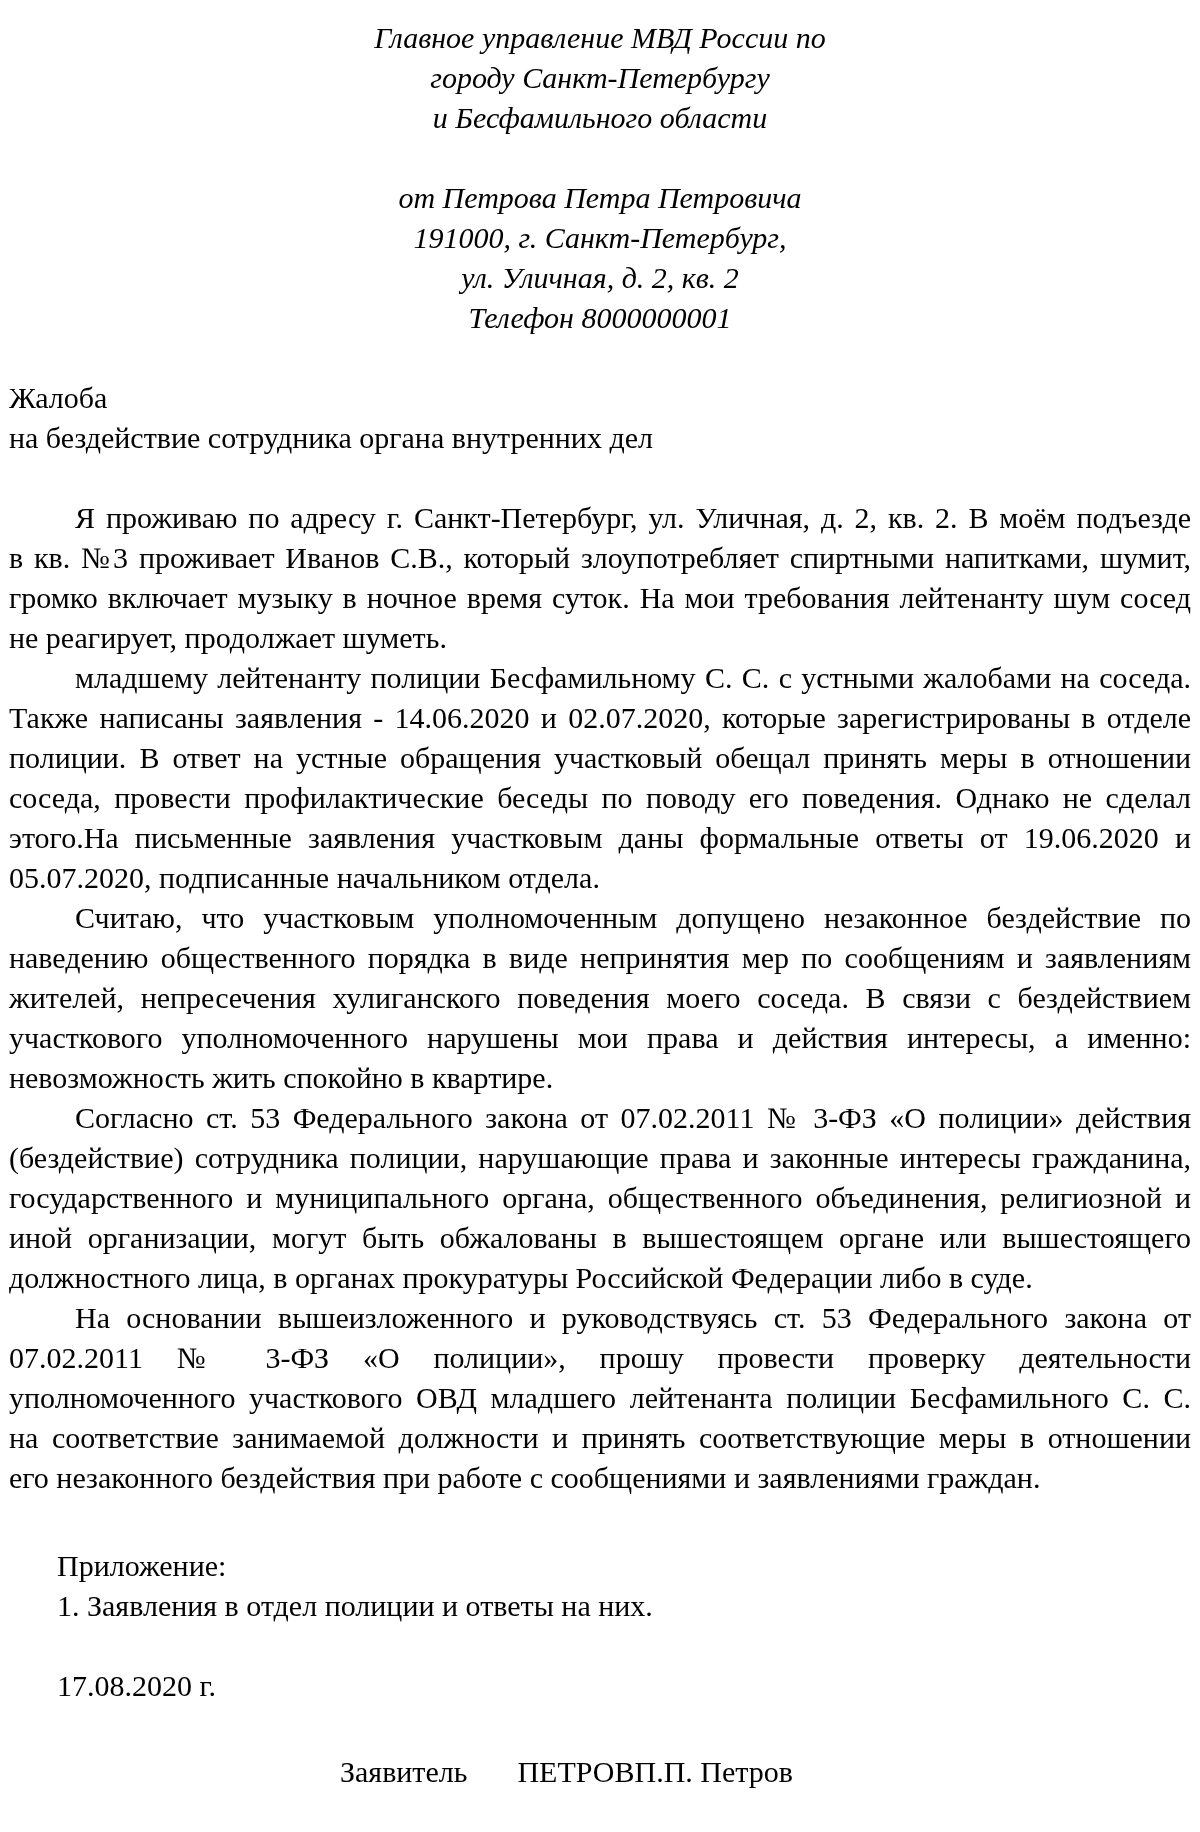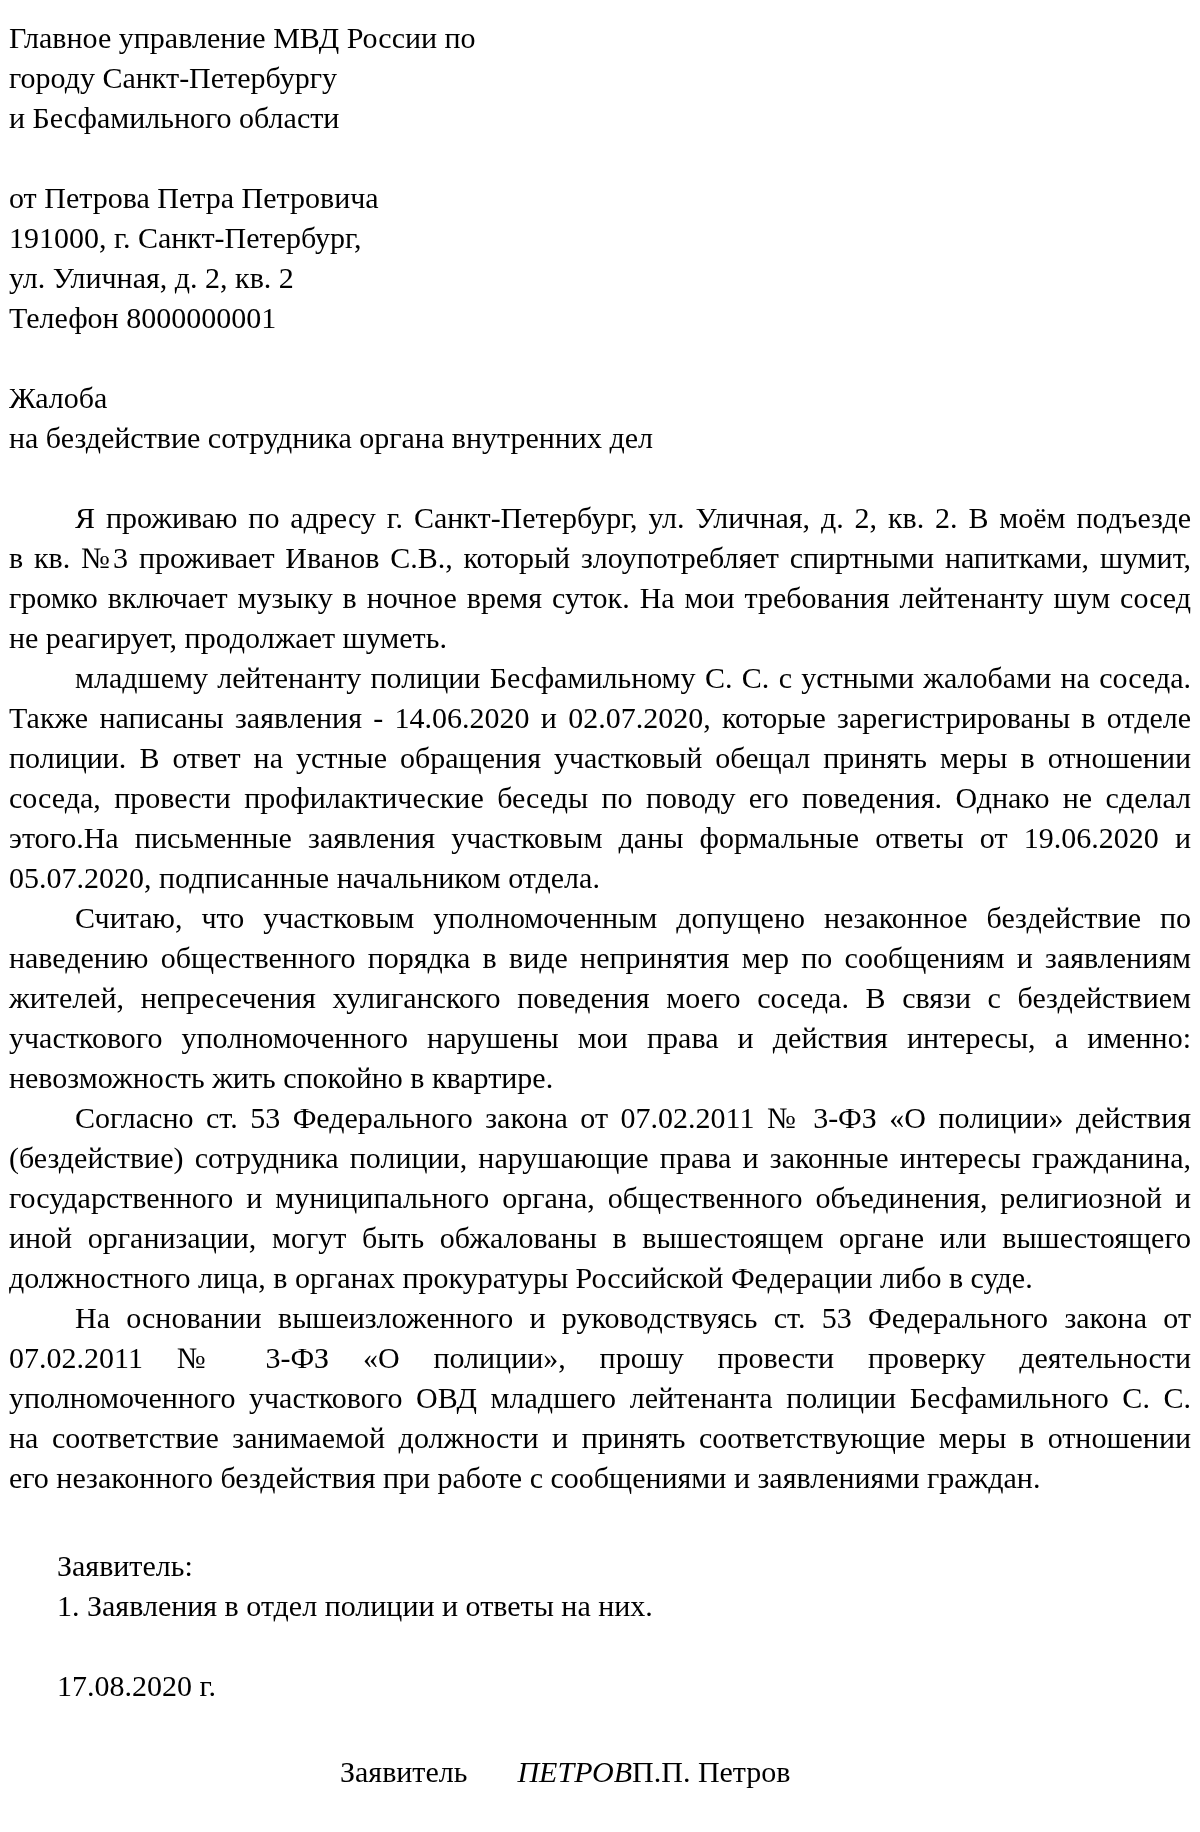--- a/index.html
+++ b/index.html
@@ -9,33 +9,33 @@
     height: 1832px;
     box-sizing: border-box;
     padding: 18px 9px 0 9px;
     background: #ffffff;
     color: #000000;
     font-family: "Liberation Serif", "DejaVu Serif", serif;
     font-size: 30px;
     line-height: 40px;
     overflow: hidden;
   }
-  .right  { text-align: left; }
+  .right  { text-align: center; font-style: italic; }
   .center { text-align: left; }
   .line   { min-height: 40px; }
   
   .just   { text-align: justify; text-align-last: justify; }
   .para .line:first-child { text-indent: 66px; }
   .sp40 { height: 40px; }
   .sp48 { height: 48px; }
   .sp46 { height: 46px; }
   .attach { margin-left: 48px; }
   .date   { margin-left: 48px; }
   .sig { display: flex; margin-left: 331px; text-align: right; }
-  .sig-sign { font-style: italic; margin-left: 50px; }
+  .sig-sign { margin-left: 50px; }
   .sig-name { }
 </style>
 </head>
 <body>
 
 <div class="page">
 
   <div class="right">
       <div class="line">Главное управление МВД России по</div>
       <div class="line">городу Санкт-Петербургу</div>
@@ -92,21 +92,21 @@
         <div class="line just">07.02.2011 № 3-ФЗ «О полиции», прошу провести проверку деятельности</div>
         <div class="line just">уполномоченного участкового ОВД младшего лейтенанта полиции Бесфамильного С. С.</div>
         <div class="line just">на соответствие занимаемой должности и принять соответствующие меры в отношении</div>
         <div class="line">его незаконного бездействия при работе с сообщениями и заявлениями граждан.</div>
       </div>
     </div>
 
   <div class="sp48"></div>
 
   <div class="attach">
-    <div class="line">Заявитель:</div>
+    <div class="line">Приложение:</div>
     <div>
         <div class="line">1. Заявления в отдел полиции и ответы на них.</div>
       </div>
   </div>
 
   <div class="sp40"></div>
 
   <div class="date line">17.08.2020 г.</div>
 
   <div class="sp46"></div>

